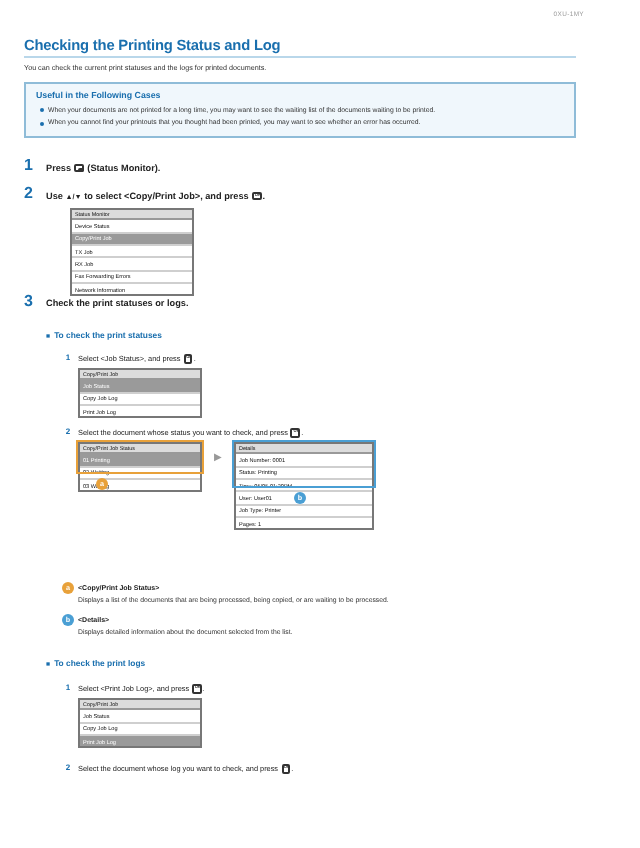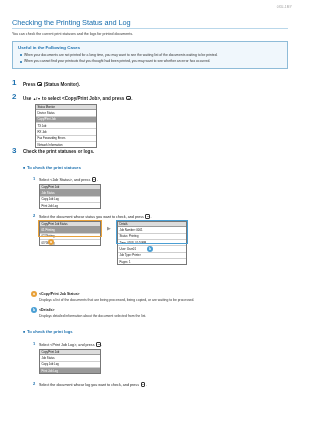--- a/index.html
+++ b/index.html
@@ -15,21 +15,21 @@
 
   
   .topcode {
     position: absolute; top: 5px; right: 8px;
     font-size: 3.2px; color: #9a9a9a; letter-spacing: .2px;
   }
 
   
   .title {
     position: absolute; left: 12px; top: 18px;
-    font-size: 7.4px; font-weight: normal; color: #1a6fae;
+    font-size: 7.4px; font-weight: bold; color: #1a6fae;
     letter-spacing: -.1px;
   }
   .title-rule {
     position: absolute; left: 12px; top: 28px; width: 276px;
     height: 1px; background: #b9d7ea;
   }
 
   .intro {
     position: absolute; left: 12px; top: 32px; width: 276px;
     font-size: 3.6px; color: #333; line-height: 1.4;

